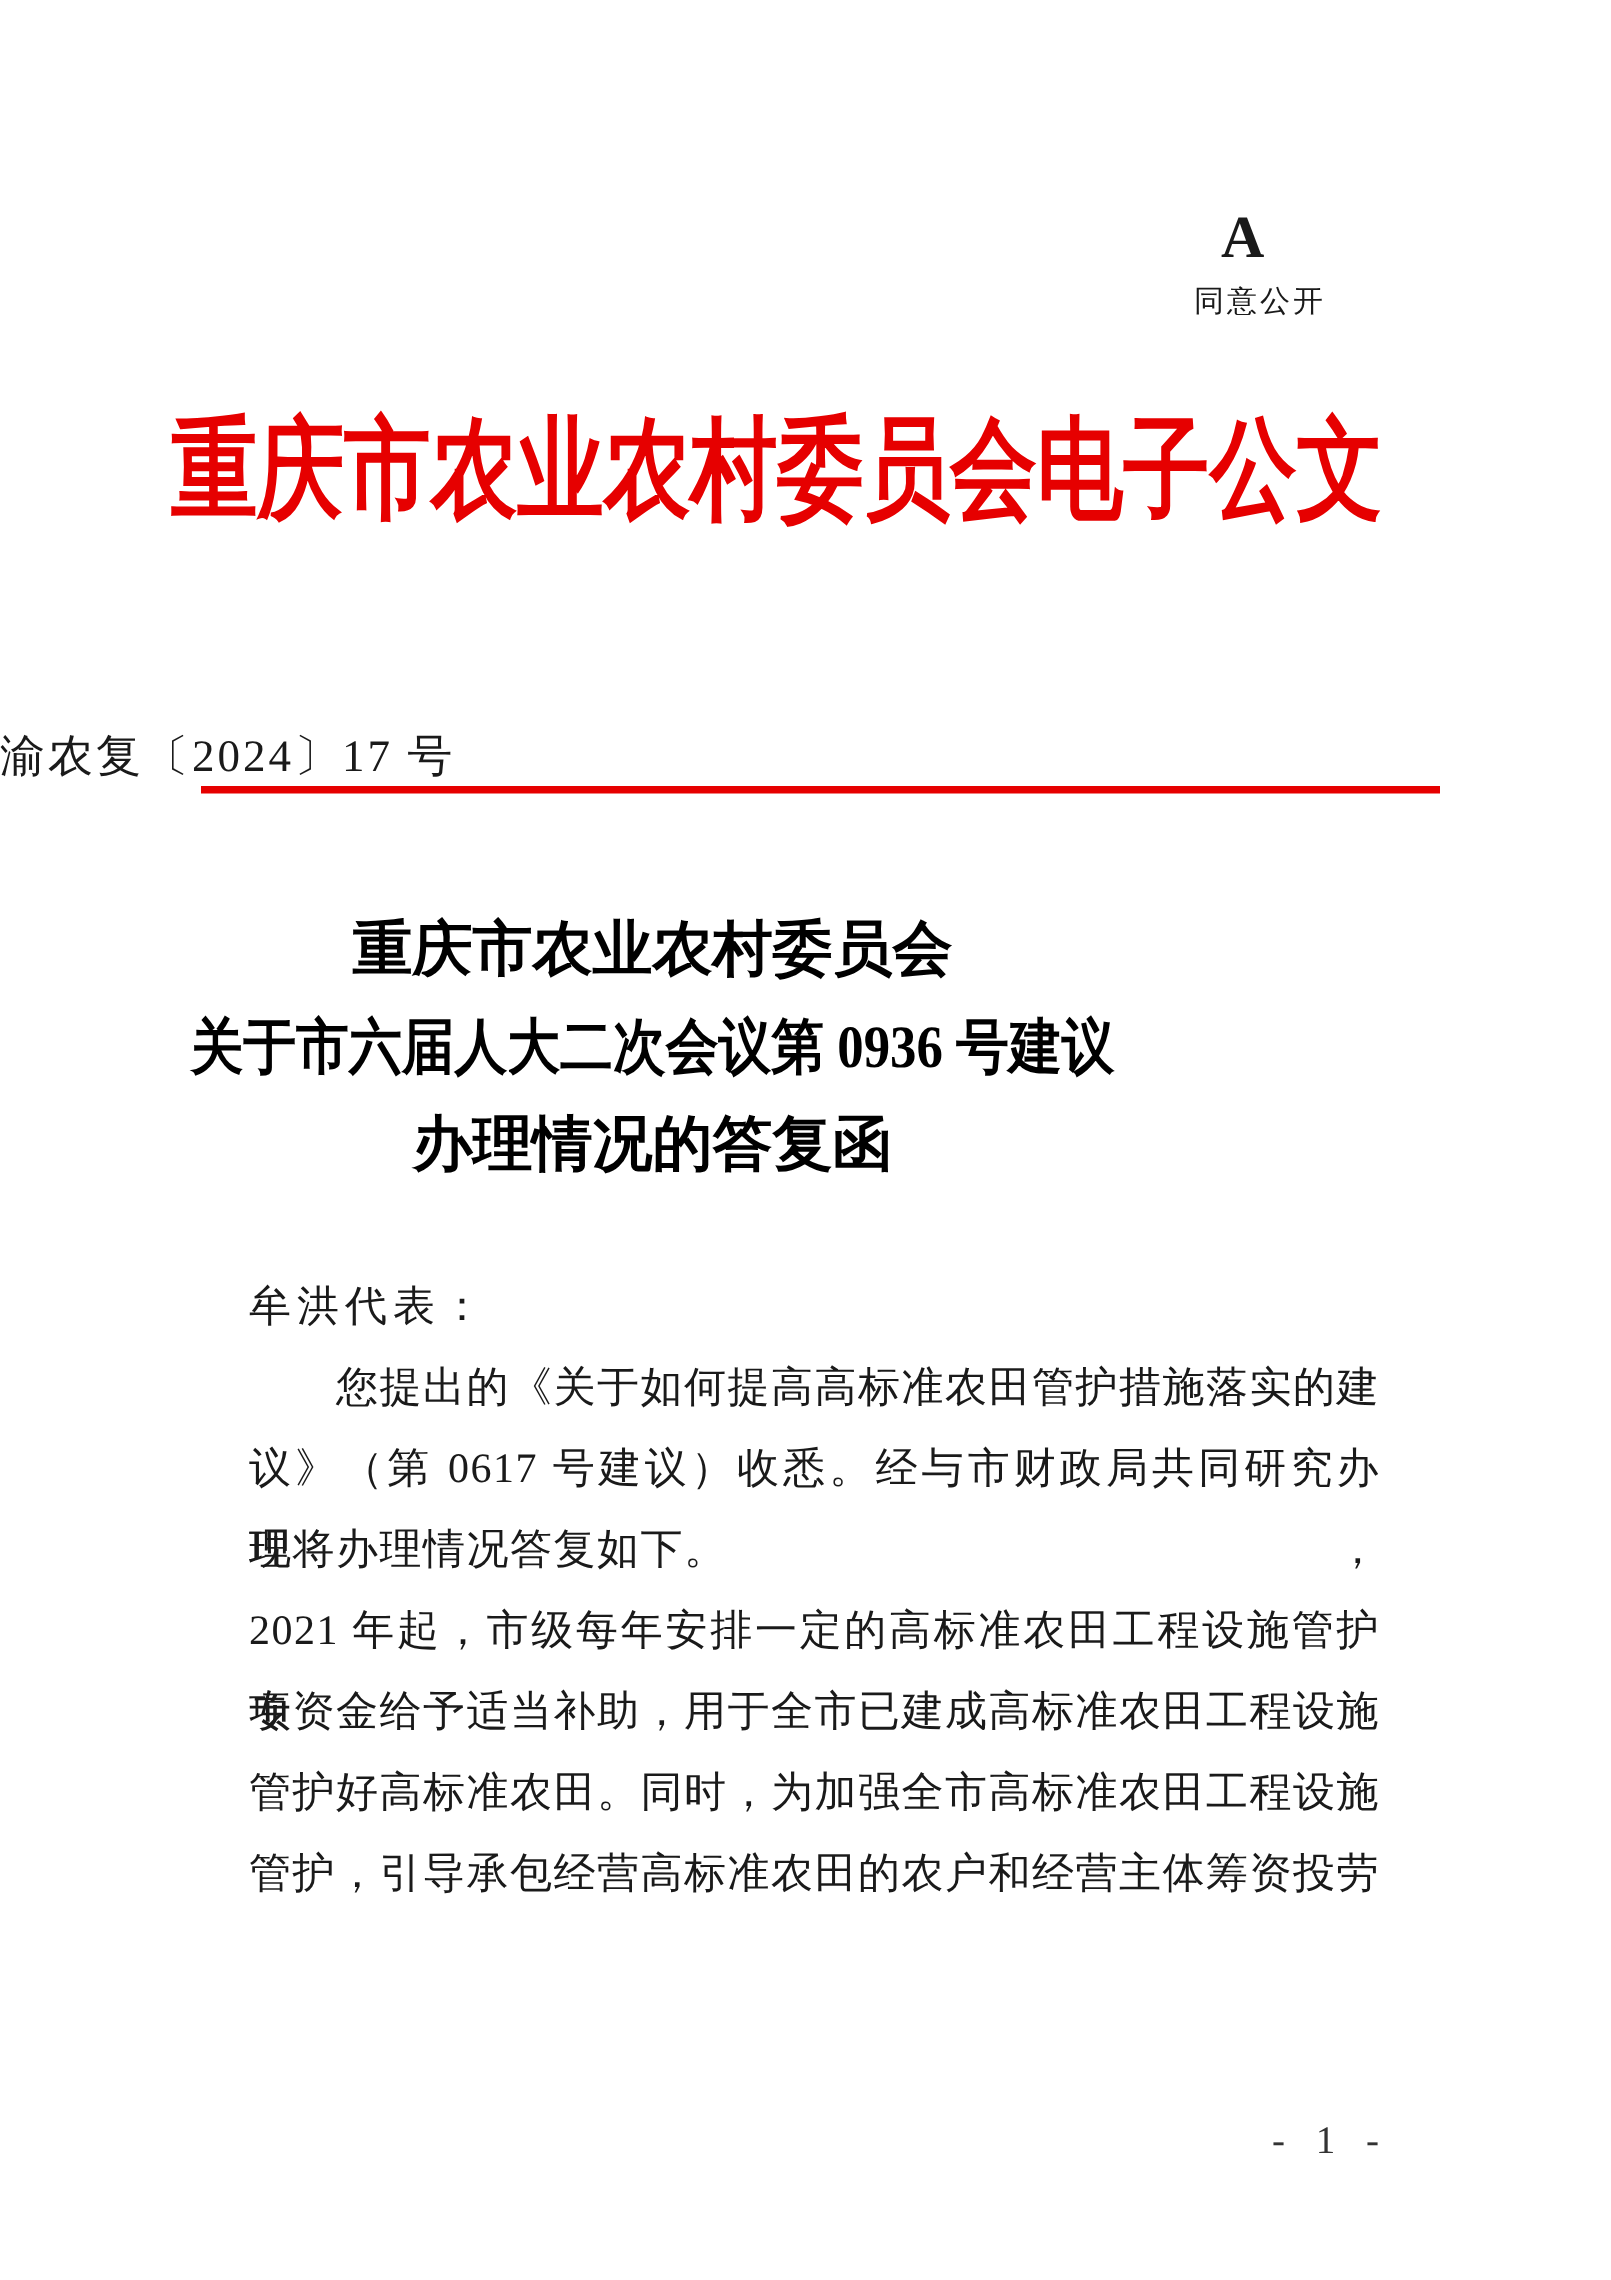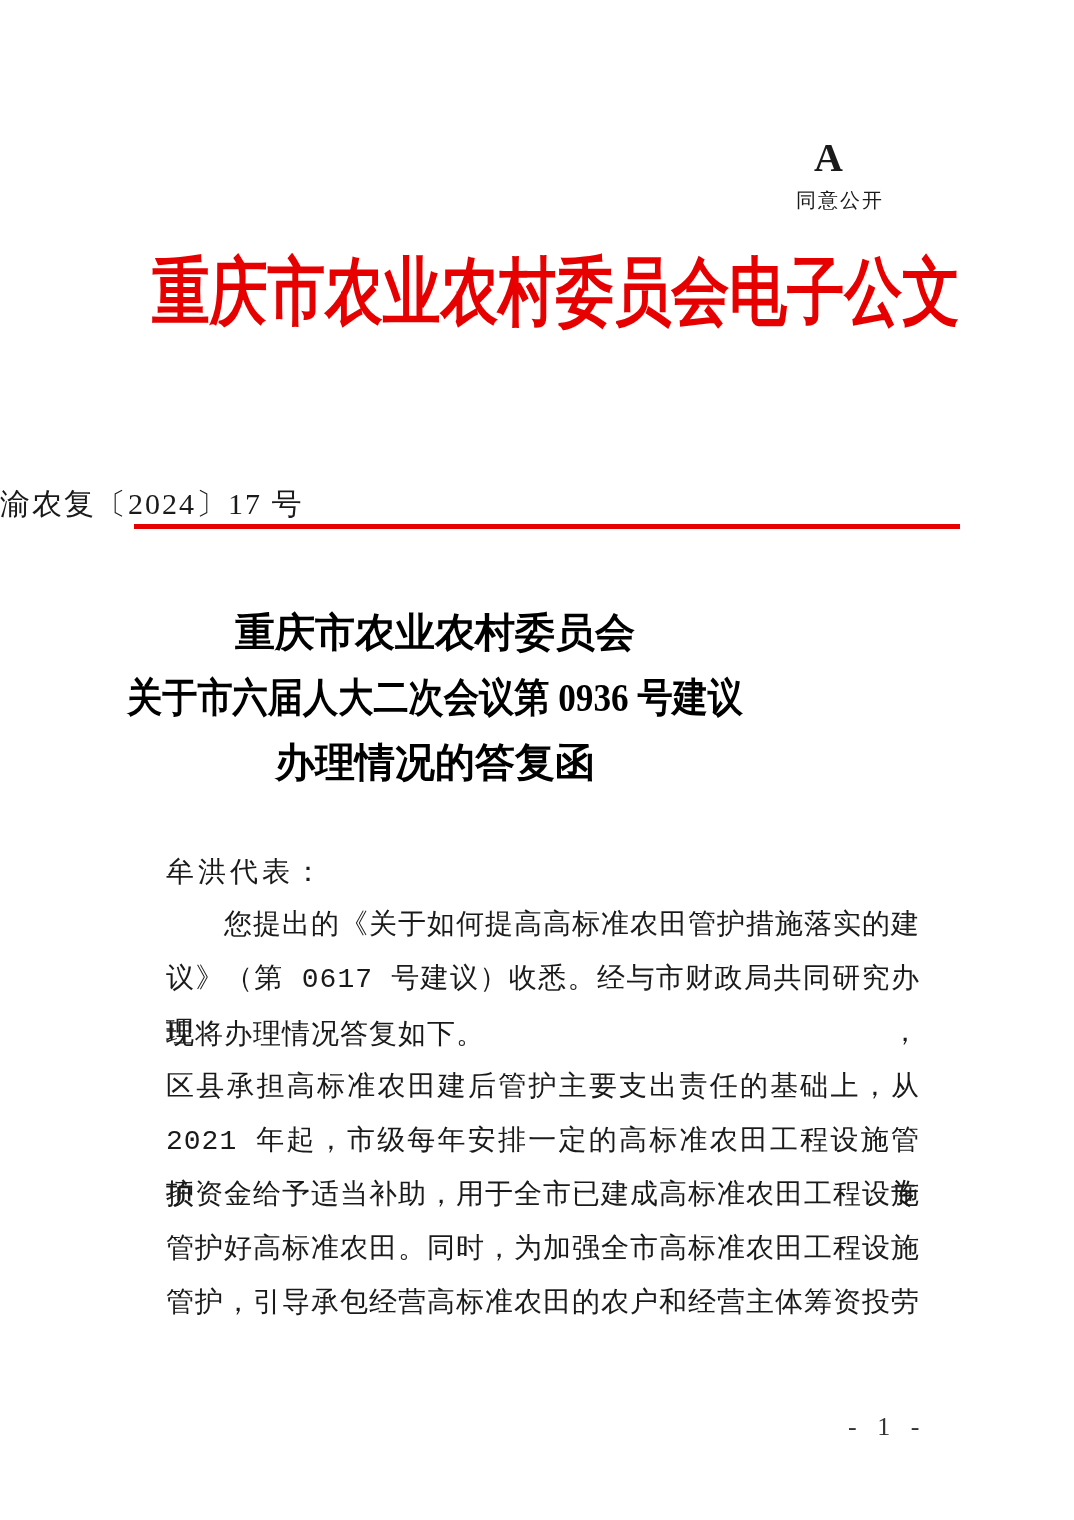--- a/index.html
+++ b/index.html
@@ -27,24 +27,24 @@
   .disclosure-mark {
     position: absolute;
     top: 187px;
     left: 796px;
     font-size: 20px;
     letter-spacing: 2px;
     color: #1a1a1a;
   }
   .banner {
     position: absolute;
-    top: 249px;
+    top: 271px;
     left: 0;
     width: 1074px;
-    text-align: right;
+    text-align: left;
     font-weight: bold;
   }
   .banner-text {
     display: inline-block;
     font-size: 74px;
     line-height: 86px;
     white-space: nowrap;
     transform: scaleX(0.78);
     transform-origin: center;
   }
@@ -93,21 +93,20 @@
     height: 54px;
     letter-spacing: 4px;
   }
   .body-line {
     height: 54px;
     letter-spacing: 1px;
   }
   .body-line.fill {
     text-align: justify;
     text-align-last: justify;
-    font-family: Liberation Mono, monospace;
   }
   .body-line.indent {
     text-indent: 58px;
   }
   .page-number {
     position: absolute;
     top: 1412px;
     left: 848px;
     font-size: 26px;
     letter-spacing: 7px;
@@ -136,21 +135,20 @@
       <div class="title-line">重庆市农业农村委员会</div>
       <div class="title-line condensed">关于市六届人大二次会议第 0936 号建议</div>
       <div class="title-line">办理情况的答复函</div>
     </div>
 
   <div class="body-text">
     <div class="salutation">牟洪代表：</div>
   <div class="body-line fill indent">您提出的《关于如何提高高标准农田管护措施落实的建</div>
       <div class="body-line fill">议》（第 0617 号建议）收悉。经与市财政局共同研究办理，</div>
       <div class="body-line">现将办理情况答复如下。</div>
-      <div class="body-line fill">区县承担高标准农田建后管护主要支出责任的基础上，从</div>
       <div class="body-line fill">2021 年起，市级每年安排一定的高标准农田工程设施管护专</div>
       <div class="body-line fill">项资金给予适当补助，用于全市已建成高标准农田工程设施</div>
       <div class="body-line fill">管护好高标准农田。同时，为加强全市高标准农田工程设施</div>
       <div class="body-line fill">管护，引导承包经营高标准农田的农户和经营主体筹资投劳</div>
     </div>
 
   <div class="page-number">- 1 -</div>
 
 </div>
 

